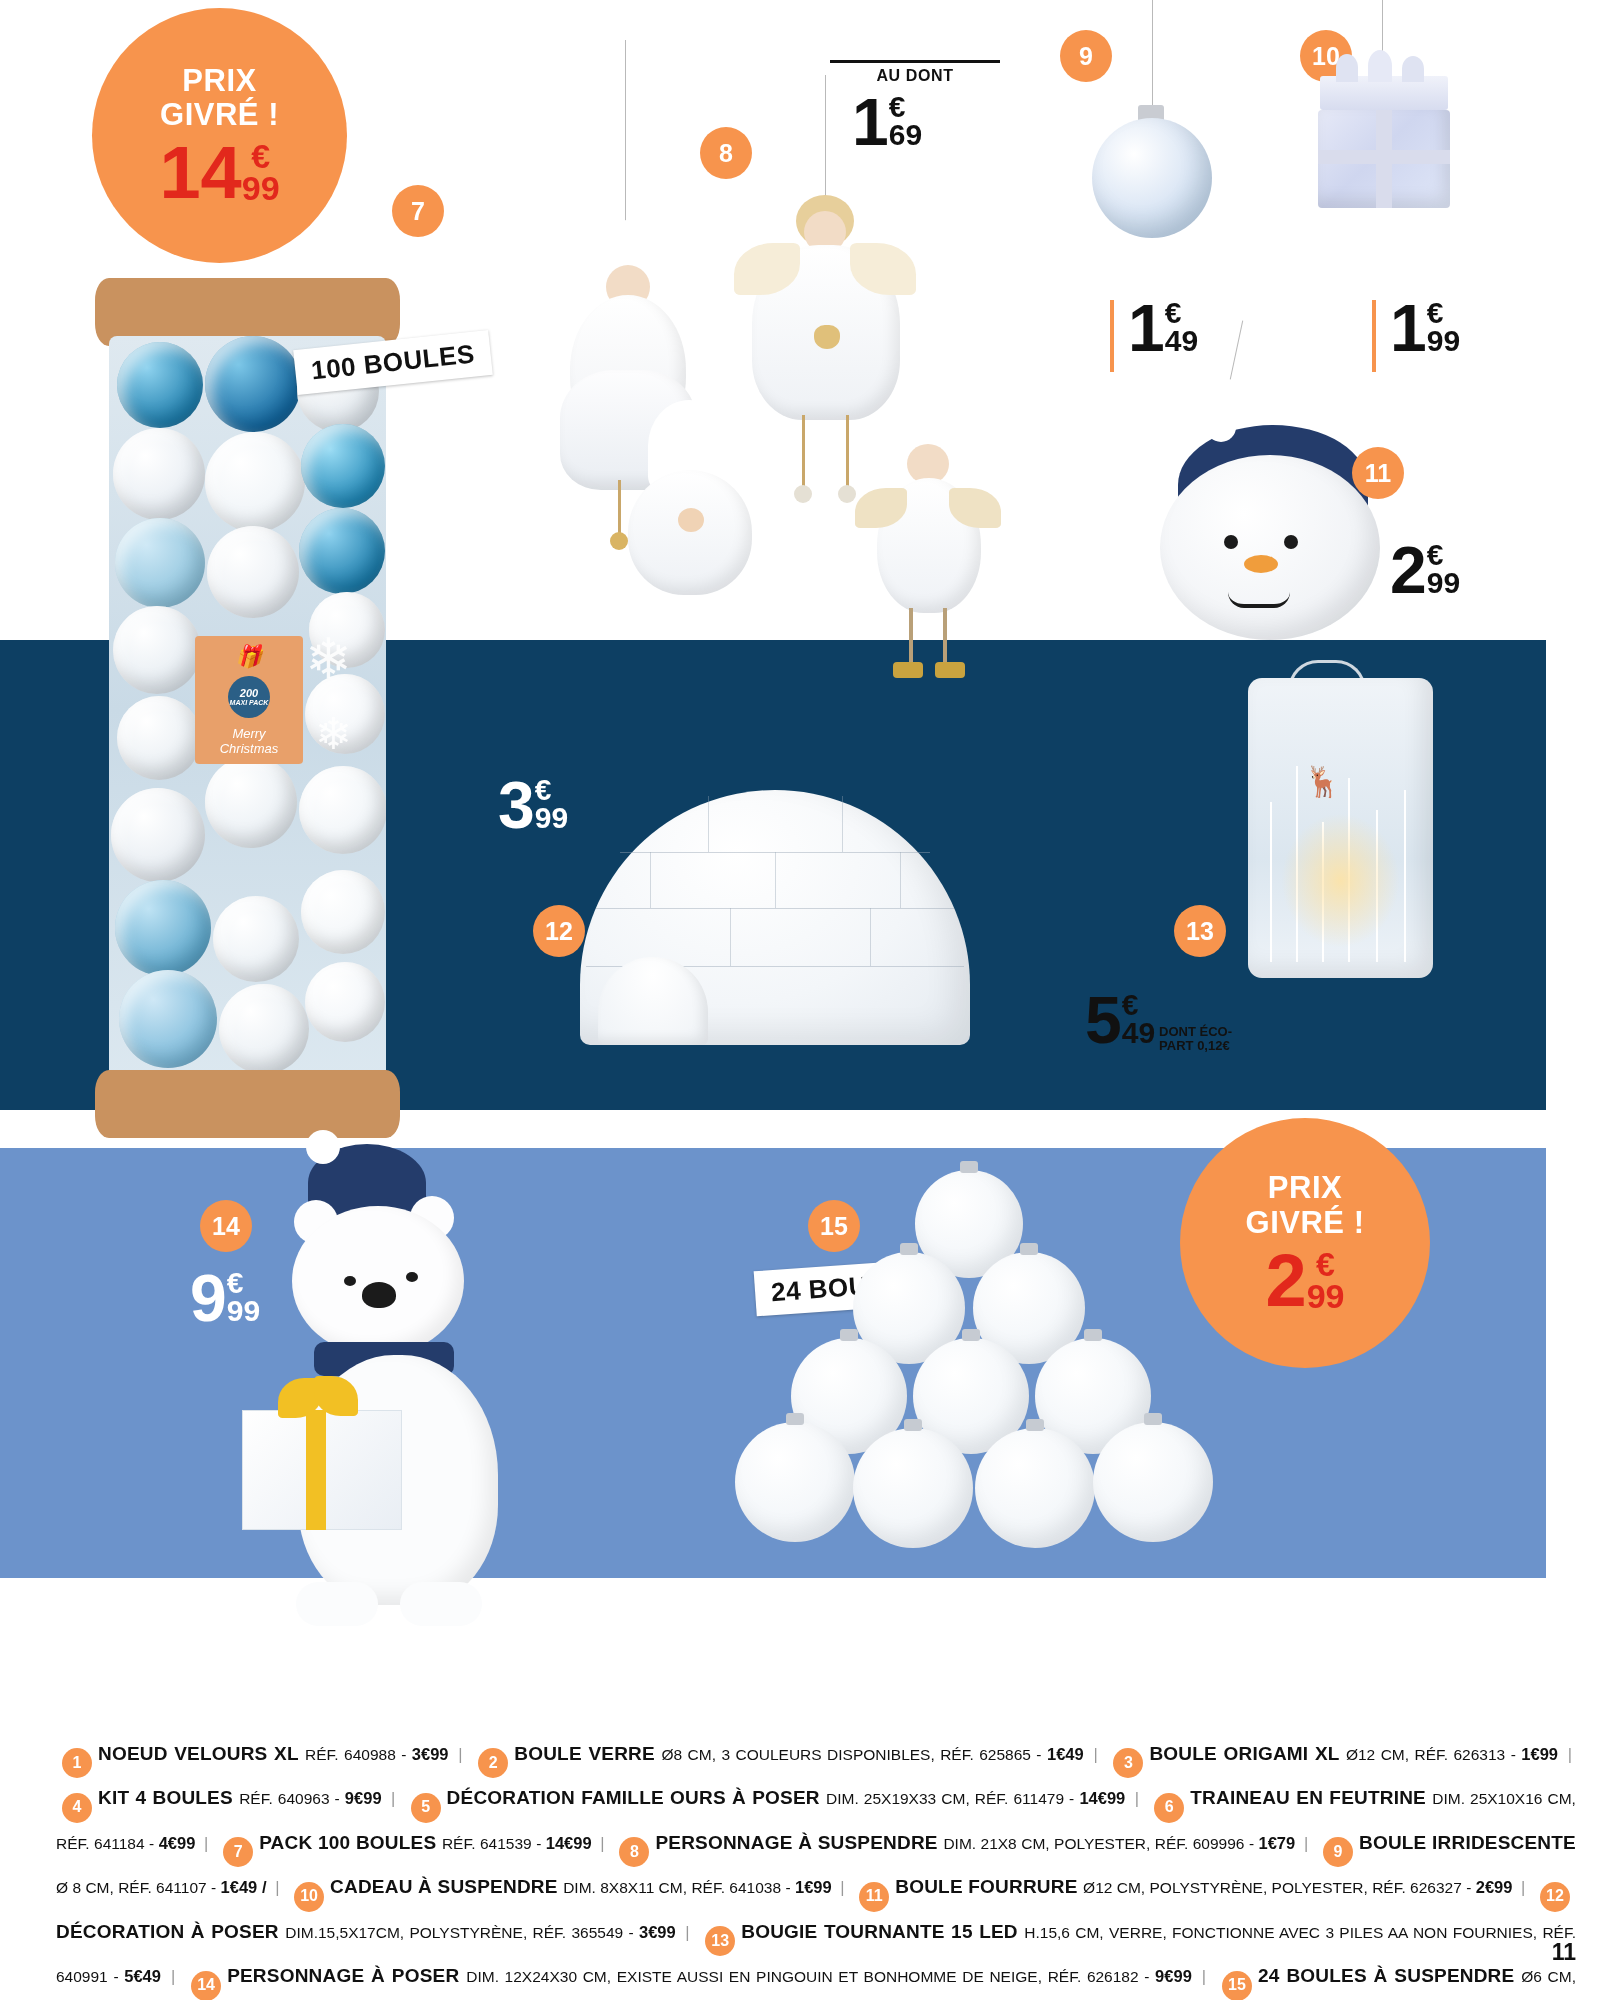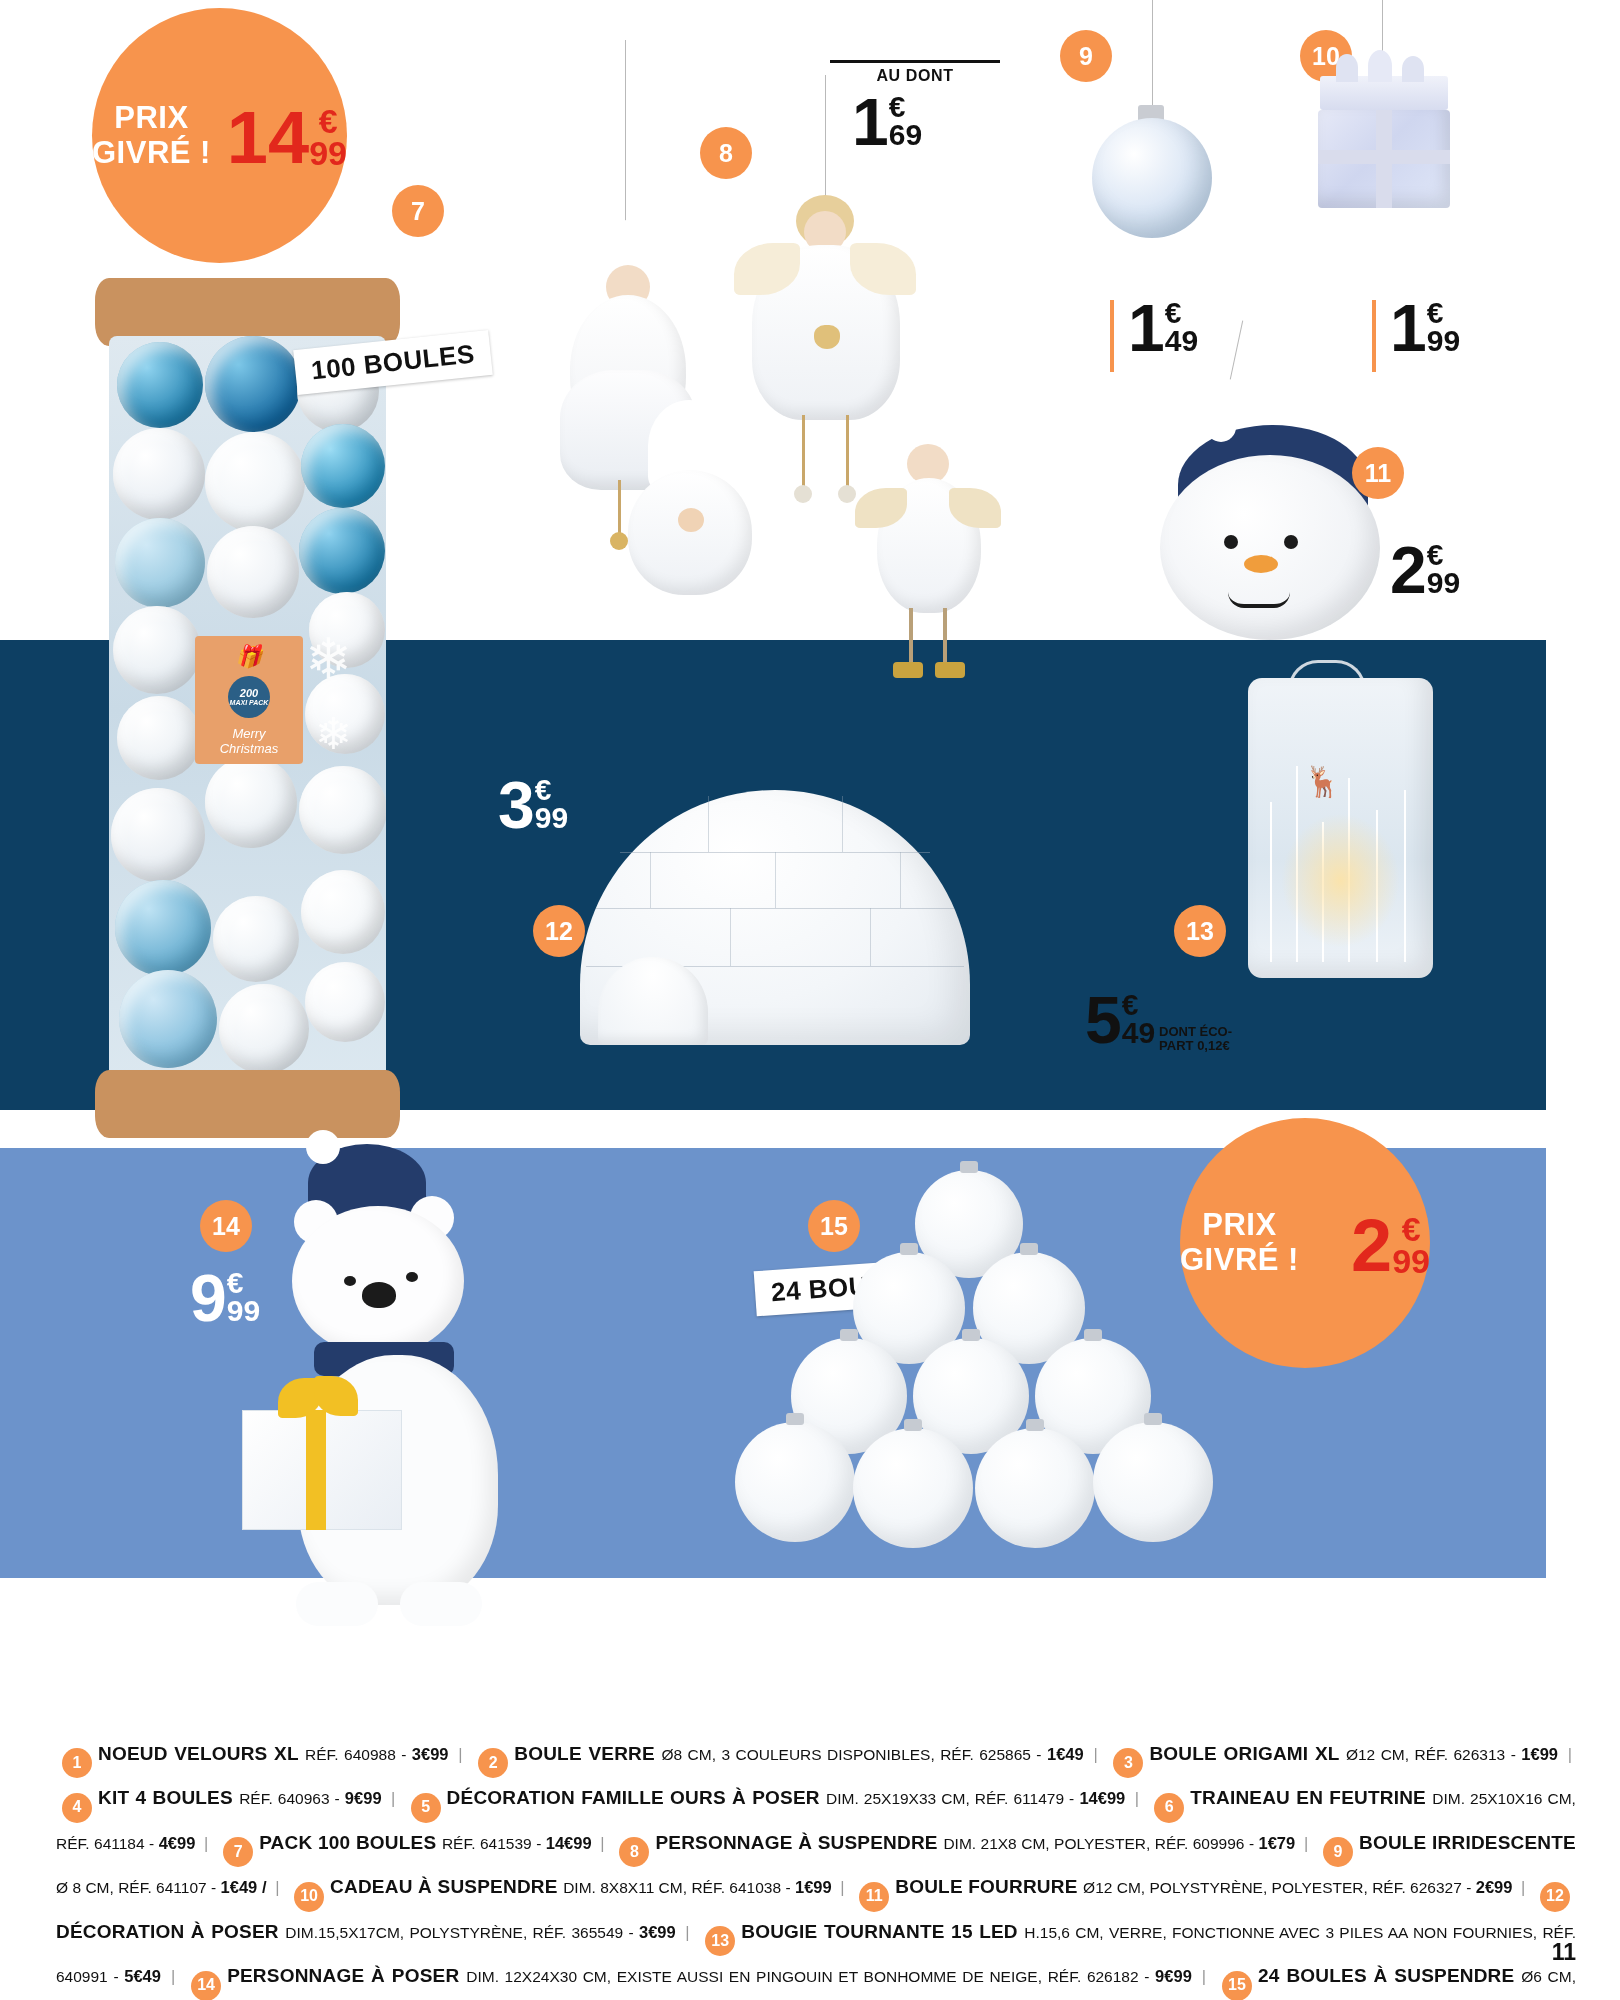--- a/index.html
+++ b/index.html
@@ -18,21 +18,21 @@
   }
   .band-blue {
     position: absolute; left: 0; top: 1148px; width: 1546px; height: 430px;
     background: #6c93cb;
   }
 
   
   .prix-givre {
     position: absolute; border-radius: 50%;
     background: #f7944d; color: #fff;
-    display: flex; flex-direction: row; align-items: center; justify-content: space-between;
+    display: flex; flex-direction: column; align-items: center; justify-content: center;
     text-align: center;
   }
   .prix-givre .pg-title {
     font-weight: bold; letter-spacing: .5px; line-height: 1.12;
     color: #ffffff;
   }
   .pg1 { left: 92px; top: 8px; width: 255px; height: 255px; }
   .pg1 .pg-title { font-size: 31px; }
   .pg2 { left: 1180px; top: 1118px; width: 250px; height: 250px; }
   .pg2 .pg-title { font-size: 31px; }

